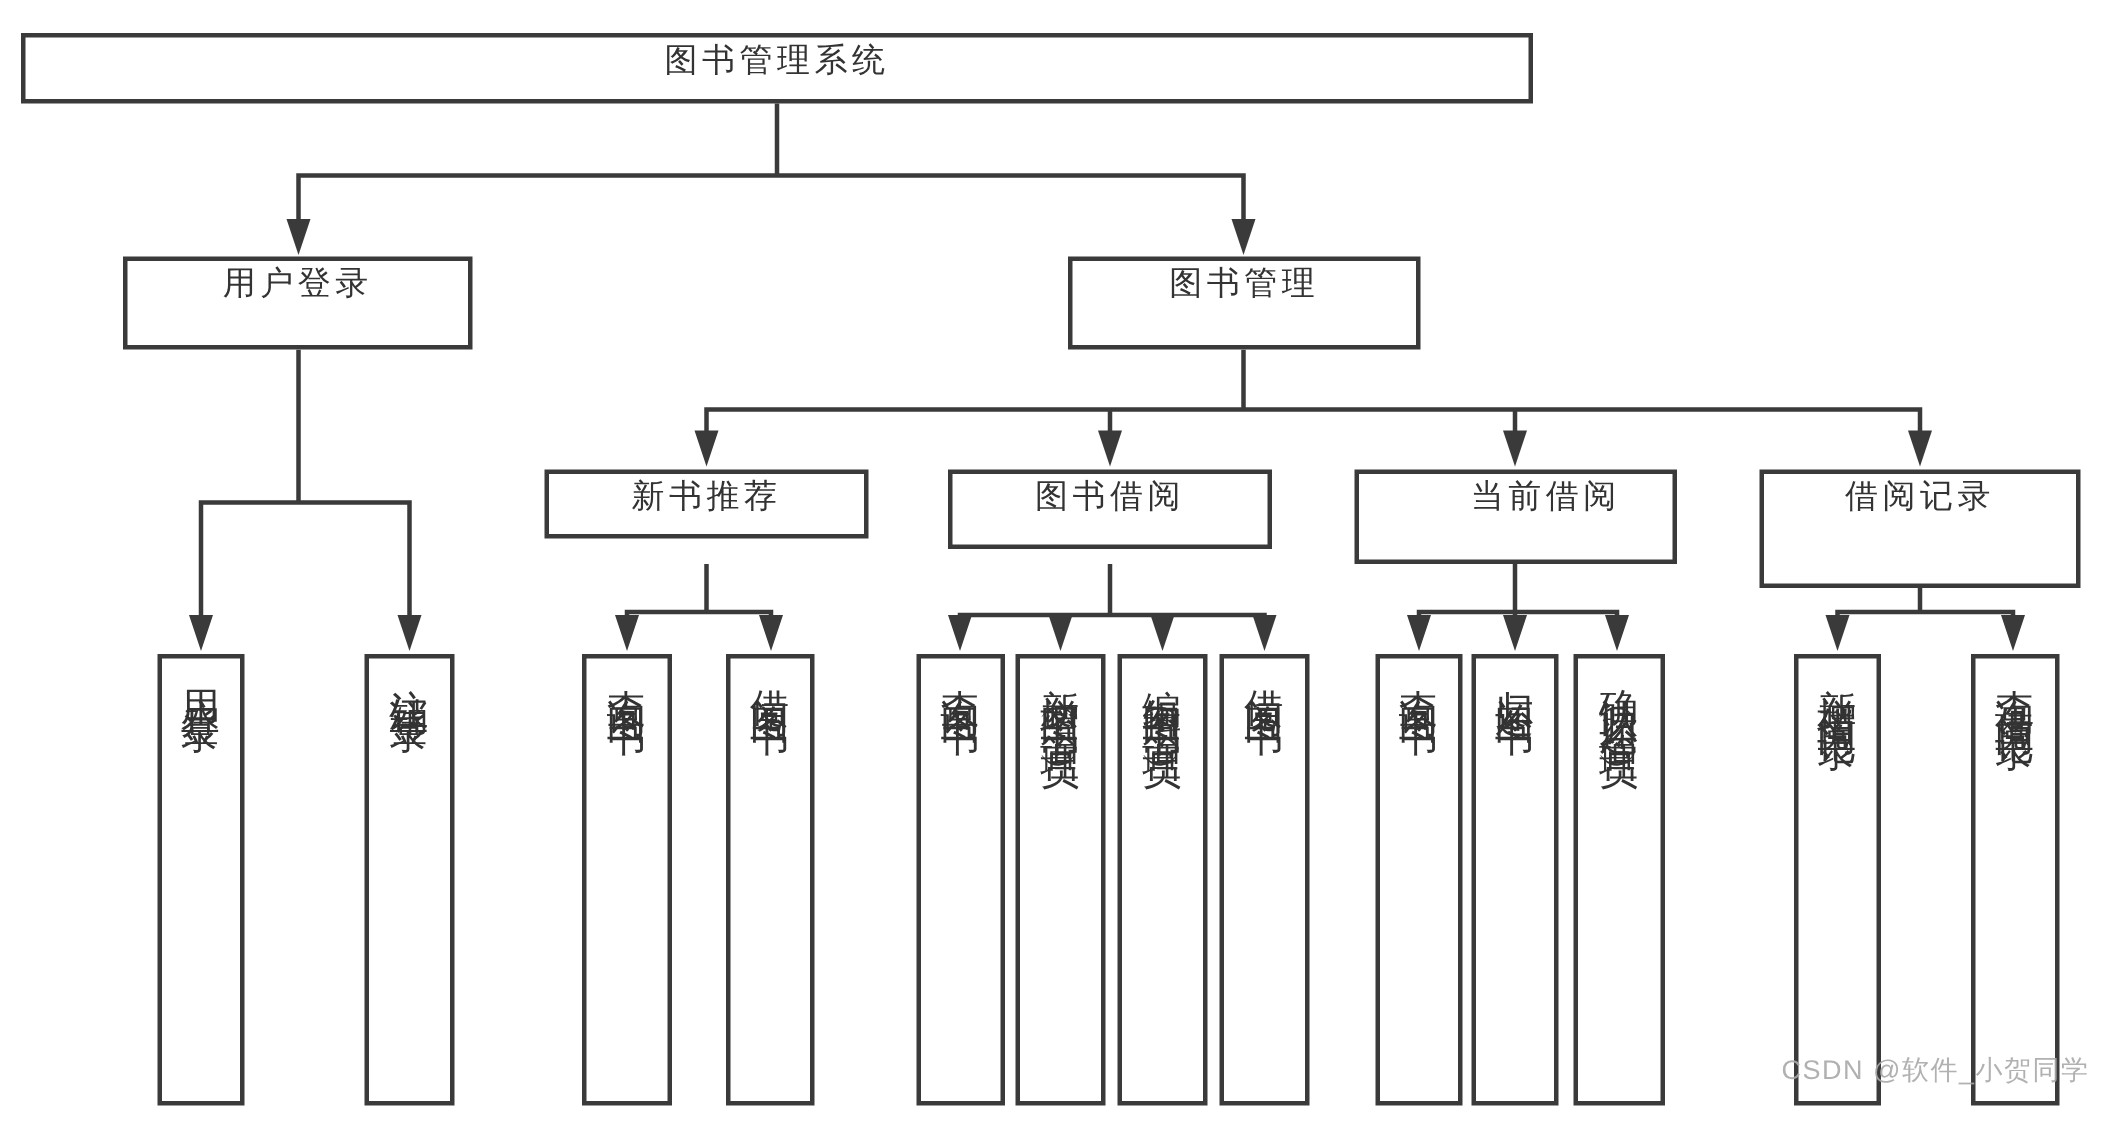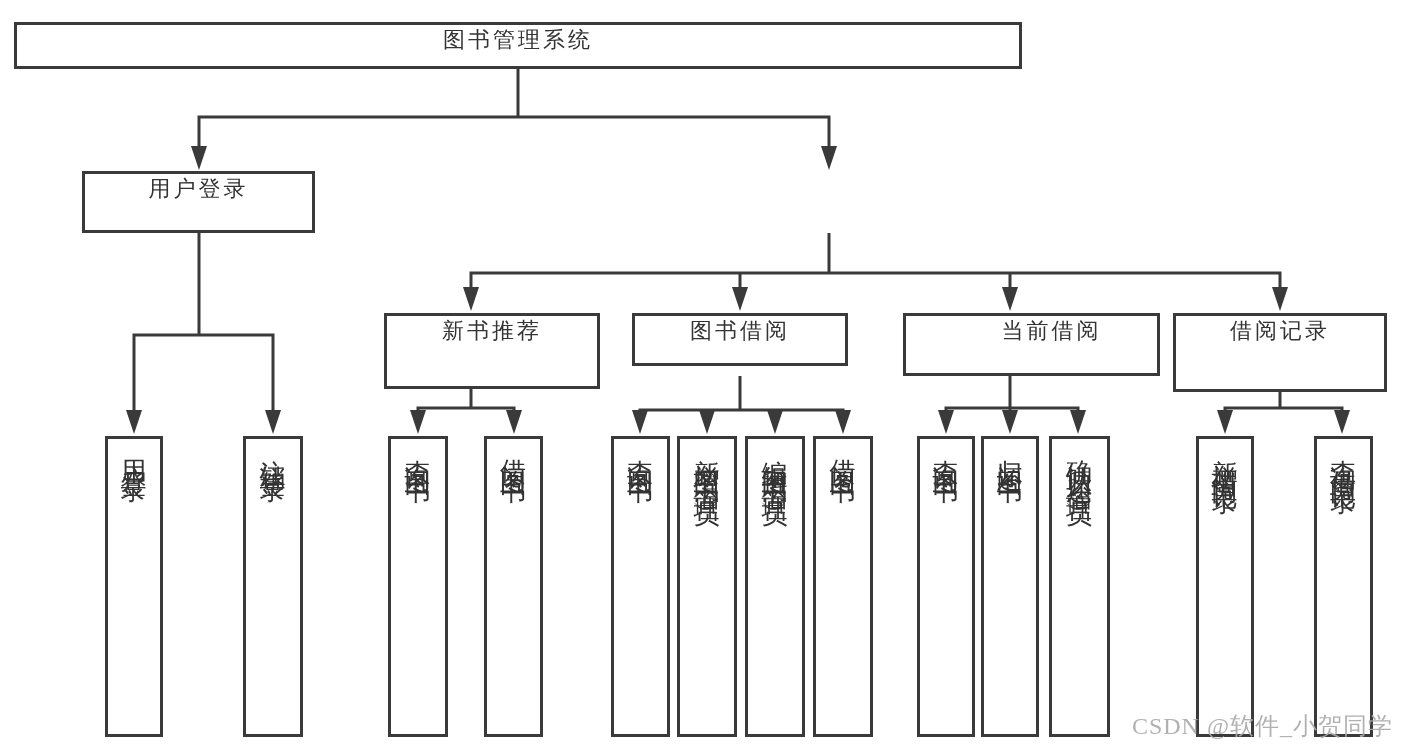--- a/index.html
+++ b/index.html
@@ -36,23 +36,23 @@
     display: flex;
     align-items: flex-start;
     justify-content: center;
     text-align: center;
   }
   .node-h { font-size: 22px; letter-spacing: 3px; }
 
   .node-root  { left: 14px;   top: 22px;  width: 1008px; height: 47px; }
   .node-l2-0  { left: 82px;   top: 171px; width: 233px;  height: 62px; }
   .node-l2-1  { left: 712px;  top: 171px; width: 235px;  height: 62px; }
-  .node-l3-0  { left: 384px;  top: 313px; width: 216px;  height: 76px; }
+  .node-l3-0  { left: 363px;  top: 313px; width: 216px;  height: 46px; }
   .node-l3-1  { left: 632px;  top: 313px; width: 216px;  height: 53px; }
-  .node-l3-2  { left: 903px;  top: 313px; width: 257px;  height: 63px; padding-left: 40px; }
+  .node-l3-2  { left: 903px;  top: 313px; width: 215px;  height: 63px; padding-left: 40px; }
   .node-l3-3  { left: 1173px; top: 313px; width: 214px;  height: 79px; }
 
   .leaf { top: 436px; height: 301px; }
   .leaf span {
     writing-mode: vertical-rl;
     text-orientation: mixed;
     font-size: 26px;
     letter-spacing: 6px;
     line-height: 1;
     white-space: nowrap;
@@ -67,27 +67,26 @@
   .leaf-7  { left: 813px;  width: 60px; }
   .leaf-8  { left: 917px;  width: 58px; }
   .leaf-9  { left: 981px;  width: 58px; }
   .leaf-10 { left: 1049px; width: 61px; }
   .leaf-11 { left: 1196px; width: 58px; }
   .leaf-12 { left: 1314px; width: 59px; }
 
   .watermark {
     position: absolute;
     right: 12px;
-    bottom: 5px;
-    font-size: 24px;
+    bottom: 22px;
+    font-size: 18px;
     color: var(--watermark);
     letter-spacing: 1px;
     z-index: 5;
     opacity: 0.9;
-    font-family: Liberation Serif, serif;
   }
 </style>
 </head>
 <body>
 
 <div class="canvas">
 
   <svg class="connectors" width="1405" height="747" viewBox="0 0 1405 747" xmlns="http://www.w3.org/2000/svg">
     <g stroke="#3a3a3a" stroke-width="3" fill="none">
       <path d="M518 68 V117 M197.5 117 H830.5 M199 117 V150 M829 117 V150"></path>
@@ -151,20 +150,23 @@
     </g>
   </svg>
 
   <div class="node node-root node-h">
     <span>图书管理系统</span>
   </div>
 
   <div class="node node-l2-0 node-h">
     <span>用户登录</span>
   </div>
+  <div class="node node-l2-1 node-h">
+    <span>图书管理</span>
+  </div>
 
   <div class="node node-l3-0 node-h">
     <span>新书推荐</span>
   </div>
   <div class="node node-l3-1 node-h">
     <span>图书借阅</span>
   </div>
   <div class="node node-l3-2 node-h">
     <span>当前借阅</span>
   </div>

